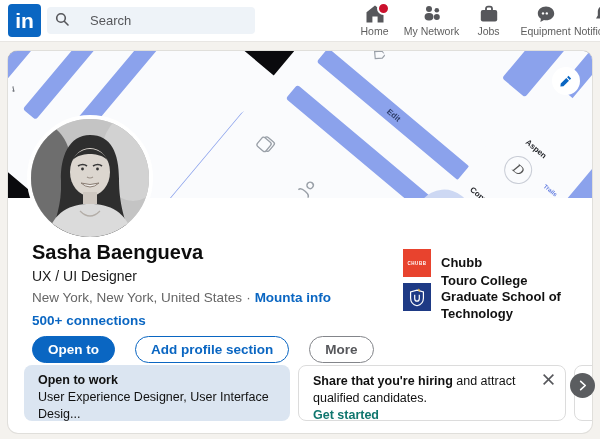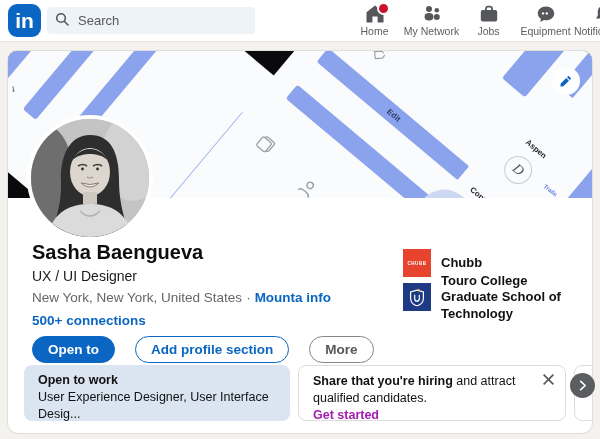--- a/index.html
+++ b/index.html
@@ -1,22 +1,22 @@
 <!DOCTYPE html>
 <html><head>
 <meta charset="utf-8">
 <style>
   html,body{margin:0;padding:0;}
   body{font-family:"Liberation Sans", sans-serif;}
   #app{position:relative;width:600px;height:439px;background:#f4f2ee;overflow:hidden;}
 
   
   .topnav{position:absolute;top:0;left:0;width:600px;height:41px;background:#fff;border-bottom:1px solid #e8e6e3;z-index:20;}
-  .li-logo{position:absolute;left:8px;top:4px;width:33px;height:33px;background:#0a66c2;border-radius:9px;color:#fff;font-weight:bold;font-size:21px;display:flex;align-items:center;justify-content:center;cursor:pointer;}
-  .searchbox{position:absolute;left:47px;top:7px;width:208px;height:27px;background:#eef3f8;border-radius:4px;display:flex;align-items:center;padding:0 8px;box-sizing:border-box;}
+  .li-logo{position:absolute;left:8px;top:4px;width:33px;height:33px;background:#0a66c2;border-radius:4px;color:#fff;font-weight:bold;font-size:21px;display:flex;align-items:center;justify-content:center;cursor:pointer;}
+  .searchbox{position:absolute;left:47px;top:7px;width:208px;height:27px;background:#eef3f8;border-radius:4px;display:flex;align-items:center;padding:0 8px;box-sizing:border-box;gap:12px;}
   .searchbox input{border:none;outline:none;background:transparent;font-size:13px;color:#333;margin-left:7px;width:160px;font-family:"Liberation Sans",sans-serif;}
   .searchbox input::placeholder{color:#56575b;}
   .navitems{position:absolute;left:346px;top:0;height:41px;display:flex;}
   .navitem{width:57px;height:41px;display:flex;flex-direction:column;align-items:center;justify-content:center;cursor:pointer;position:relative;}
   .navitem svg{display:block;}
   .navitem .nlabel{font-size:10.5px;color:#5e5e5e;margin-top:1px;white-space:nowrap;}
   .navbadge{position:absolute;top:2px;left:31px;width:9px;height:9px;background:#cb112d;border:2px solid #fff;border-radius:50%;}
 
   
   .card{position:absolute;left:8px;top:51px;width:584px;height:382px;background:#fff;border-radius:10px;box-shadow:0 0 0 1px rgba(0,0,0,0.08);}
@@ -51,21 +51,21 @@
   .affil .aname{font-size:13px;font-weight:bold;color:#111;line-height:1.25;width:150px;}
   .chubb-logo{background:#e8432e;color:#fff;font-size:4.5px;font-weight:bold;letter-spacing:0.6px;}
   .touro-logo{background:#1e3a85;}
 
   .carousel{position:absolute;left:16px;top:314px;width:568px;height:58px;display:flex;gap:8px;overflow:hidden;}
   .otw-card{flex:none;width:266px;height:56px;background:#dbe5f1;border-radius:8px;padding:7px 14px;box-sizing:border-box;font-size:12.5px;color:#111;line-height:1.35;}
   .otw-title{font-weight:bold;}
   .hire-card{flex:none;width:268px;height:56px;background:#fff;border:1px solid #dcdcdc;border-radius:8px;padding:7px 14px;box-sizing:border-box;font-size:12.5px;color:#111;line-height:1.35;position:relative;}
   .hire-close{position:absolute;top:7px;right:9px;cursor:pointer;width:14px;height:14px;}
   .next-sliver{flex:none;width:40px;height:56px;background:#fff;border:1px solid #dcdcdc;border-radius:8px;box-sizing:border-box;}
-  .action-link{font-weight:bold;color:#a21caf;cursor:pointer;}
+  .action-link{font-weight:bold;color:#0f766e;cursor:pointer;}
 
   .next-btn{position:absolute;left:562px;top:322px;width:25px;height:25px;background:#5b5d60;border-radius:50%;display:flex;align-items:center;justify-content:center;cursor:pointer;z-index:8;}
 </style>
 </head>
 <body>
 
 <div id="app">
 
   <div class="topnav">
     <div class="li-logo">

